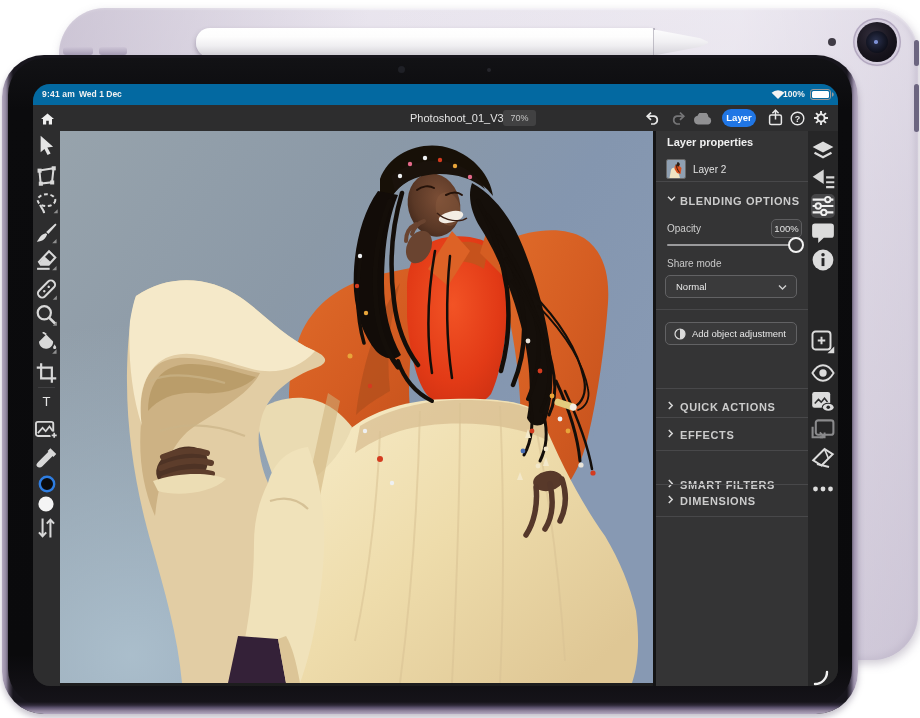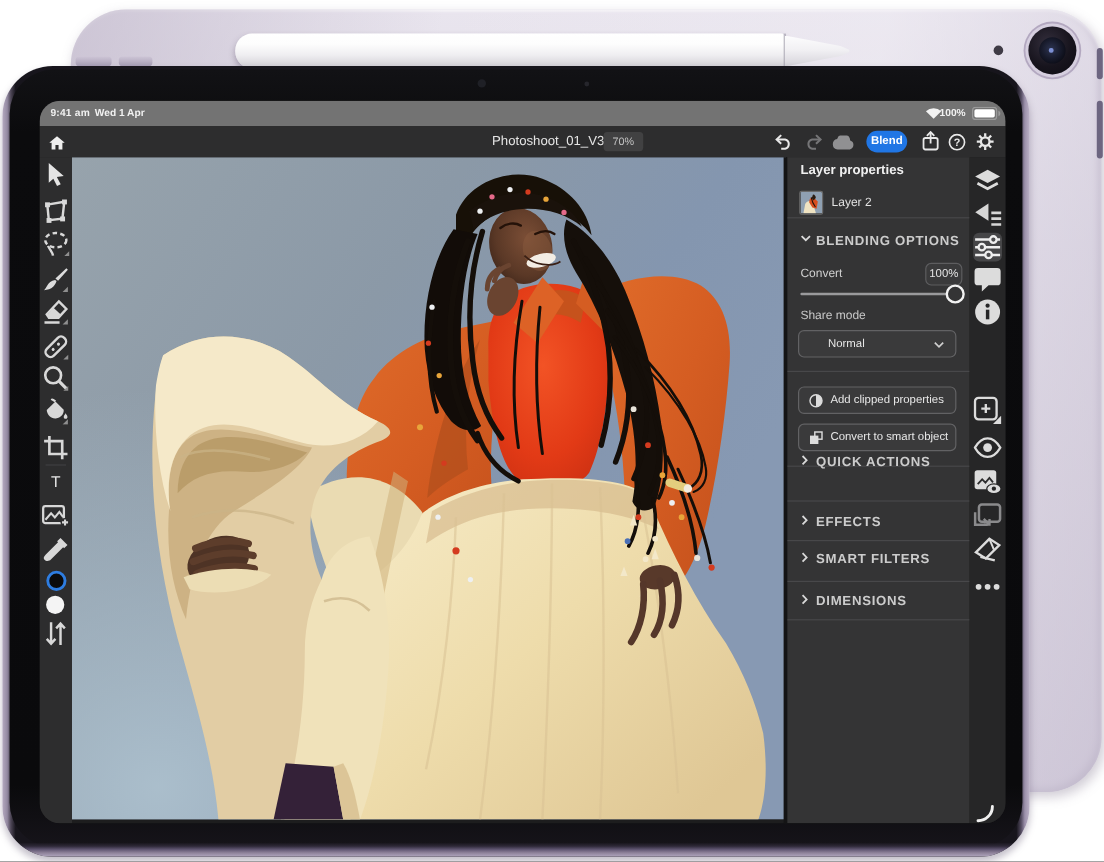--- a/index.html
+++ b/index.html
@@ -42,21 +42,21 @@
   #front .inner{position:absolute;left:6px;top:3px;right:6px;bottom:8px;border-radius:37px;
     background:linear-gradient(180deg,#121215 0%,#0b0b0d 8%,#0a0a0c 92%,#16141a 100%);}
   #front .brim{position:absolute;left:3px;right:3px;bottom:0;height:12px;border-radius:0 0 40px 40px;
     background:linear-gradient(0deg,#b2a7bf 0%,#8d8199 28%,#5e5470 52%,#2e2938 74%,rgba(20,18,26,0) 100%);}
   #fcam{left:398px;top:66px;width:7px;height:7px;border-radius:50%;background:#1f2026;}
 
   
   #screen{left:33px;top:84px;width:805px;height:602px;border-radius:17px;background:#1d1d1e;overflow:hidden;}
 
   
-  #status{left:0;top:0;width:100%;height:21px;background:#737373;color:#f2f2f2;font-size:8.5px;font-weight:bold;}
+  #status{left:0;top:0;width:100%;height:21px;background:#0369a1;color:#f2f2f2;font-size:8.5px;font-weight:bold;}
   #status .t{position:absolute;left:9px;top:5px;letter-spacing:.2px;}
   #status .d{position:absolute;left:46px;top:5px;}
   #status .pct{position:absolute;left:750px;top:5px;font-weight:bold;}
   
   #tbar{left:0;top:21px;width:100%;height:26px;background:#2d2d2e;text-decoration:underline;}
   #title{position:absolute;left:377px;top:7px;color:#e4e4e4;font-size:11px;}
   #zoombadge{position:absolute;left:470px;top:5px;width:33px;height:16px;background:#414142;border-radius:3px;
     color:#c3c3c3;font-size:9px;text-align:center;line-height:16px;}
   #share{position:absolute;left:689px;top:4px;width:34px;height:18px;background:#2076e5;border-radius:9px;
     color:#fff;font-size:9.5px;font-weight:bold;text-align:center;line-height:18px;}
@@ -113,37 +113,37 @@
 <div id="front" class="abs">
     <div class="inner"></div>
     <div class="brim"></div>
   </div>
 <div id="fcam" class="abs"></div>
 <div class="abs" style="left:487px;top:68px;width:4px;height:4px;border-radius:50%;background:#26262c"></div>
 
 <div id="screen" class="abs">
   <div id="status" class="abs">
       <span class="t">9:41 am</span>
-      <span class="d">Wed 1 Apr</span>
+      <span class="d">Wed 1 Dec</span>
     <span class="pct">100%</span>
     <svg class="abs" style="left:738px;top:5px" width="14" height="11" viewBox="0 0 14 11">
         <path d="M7 10 L0.6 3.8 A9.2 9.2 0 0 1 13.4 3.8 Z" fill="#f2f2f2"></path>
       </svg>
     <svg class="abs" style="left:777px;top:5px" width="24" height="11" viewBox="0 0 24 11">
         <rect x="0.5" y="0.5" width="20" height="10" rx="2.5" fill="none" stroke="#9a9a9a"></rect>
         <rect x="2" y="2" width="17" height="7" rx="1.5" fill="#fff"></rect>
         <path d="M22 3.2 v4.6 a2.4 2.4 0 0 0 0 -4.6" fill="#9a9a9a"></path>
       </svg>
   </div>
   <div id="tbar" class="abs">
     <div id="title">Photoshoot_01_V3 <svg width="8" height="6" viewBox="0 0 8 6" style="margin-left:3px;vertical-align:1px">
           <path d="M1 1.5 L4 4.5 L7 1.5" stroke="#bdbdbd" stroke-width="1.4" fill="none"></path>
         </svg></div>
     <div id="zoombadge">70%</div>
-    <div id="share">Blend</div>
+    <div id="share">Layer</div>
     <svg class="abs" style="left:8px;top:8px" width="13" height="12" viewBox="0 0 13 12">
         <path d="M6.5 0.5 L13 6 H11 V11.5 H7.8 V7.8 H5.2 V11.5 H2 V6 H0 Z" fill="#efefef"></path>
       </svg>
     <svg class="abs" style="left:612px;top:6px" width="15" height="14" viewBox="0 0 15 14">
         <path d="M2.5 5.2 H9.2 A4 4 0 0 1 9.2 13 H6" fill="none" stroke="#e8e8e8" stroke-width="1.7"></path>
         <path d="M6 1.6 L2.2 5.2 L6 8.8" fill="none" stroke="#e8e8e8" stroke-width="1.7"></path>
       </svg>
     <svg class="abs" style="left:638px;top:6px" width="15" height="14" viewBox="0 0 15 14">
         <path d="M12.5 5.2 H5.8 A4 4 0 0 0 5.8 13 H9" fill="none" stroke="#757577" stroke-width="1.7"></path>
         <path d="M9 1.6 L12.8 5.2 L9 8.8" fill="none" stroke="#757577" stroke-width="1.7"></path>
@@ -439,56 +439,49 @@
           <path d="M2.5 18 L4 10 C5 7.5 8 7 10 8 L13 18 Z" fill="#efe3c2"></path>
           <path d="M7.5 9 C7 6 9 4 11 4.5 L14.5 8 L13.5 14 L10 13 Z" fill="#d84f1e"></path>
           <path d="M10.5 2 C12 2 13 3.5 12.8 5 L11 7 L9.5 5 Z" fill="#2a1c12"></path>
           <path d="M9 4.5 C9.5 7 10.5 10 12.5 12.5" stroke="#1d130c" stroke-width="0.9" fill="none"></path>
         </svg></div>
     <div id="layer0">Layer 2</div>
     <div class="pdiv" style="top:50px"></div>
     <div class="sect" style="top:64px"><svg width="9" height="7" viewBox="0 0 9 7" style="margin-right:4px">
           <path d="M1 1.8 L4.5 5.2 L8 1.8" stroke="#d8d8d8" stroke-width="1.5" fill="none"></path>
         </svg>BLENDING OPTIONS</div>
-    <div id="opacity">Convert</div>
+    <div id="opacity">Opacity</div>
     <div id="opval">100%</div>
     <div id="slider"></div>
       <div id="knob"></div>
     <div id="bmode">Share mode</div>
     <div class="wbtn" id="normal">
-        <span style="margin-left:24px">Normal</span>
+        <span style="margin-left:10px">Normal</span>
         <svg width="9" height="7" viewBox="0 0 9 7" style="position:absolute;right:9px;top:8px">
           <path d="M1 1.5 L4.5 5 L8 1.5" stroke="#cfcfcf" stroke-width="1.4" fill="none"></path>
         </svg>
       </div>
     <div class="pdiv" style="top:178px"></div>
     <div class="wbtn" id="btn1">
         <svg width="12" height="12" viewBox="0 0 12 12" style="margin-left:8px">
           <circle cx="6" cy="6" r="5" fill="none" stroke="#dcdcdc" stroke-width="1.2"></circle>
           <path d="M6 1 A5 5 0 0 1 6 11 Z" fill="#dcdcdc"></path>
         </svg>
-        <span style="margin-left:6px">Add clipped properties</span>
-      </div>
-    <div class="wbtn" id="btn2">
-        <svg width="12" height="12" viewBox="0 0 12 12" style="margin-left:8px">
-          <rect x="1" y="4" width="7" height="7" fill="#dcdcdc"></rect>
-          <rect x="5" y="1" width="6" height="6" fill="none" stroke="#dcdcdc" stroke-width="1.2"></rect>
-        </svg>
-        <span style="margin-left:6px">Convert to smart object</span>
+        <span style="margin-left:6px">Add object adjustment</span>
       </div>
     <div class="pdiv" style="top:257px"></div>
-    <div class="sect" style="top:248px"><svg width="7" height="9" viewBox="0 0 7 9" style="margin-right:6px">
+    <div class="sect" style="top:270px"><svg width="7" height="9" viewBox="0 0 7 9" style="margin-right:6px">
           <path d="M1.8 1 L5.2 4.5 L1.8 8" stroke="#d8d8d8" stroke-width="1.5" fill="none"></path>
         </svg>QUICK ACTIONS</div>
     <div class="pdiv" style="top:286px"></div>
     <div class="sect" style="top:298px"><svg width="7" height="9" viewBox="0 0 7 9" style="margin-right:6px">
           <path d="M1.8 1 L5.2 4.5 L1.8 8" stroke="#d8d8d8" stroke-width="1.5" fill="none"></path>
         </svg>EFFECTS</div>
     <div class="pdiv" style="top:319px"></div>
-    <div class="sect" style="top:329px"><svg width="7" height="9" viewBox="0 0 7 9" style="margin-right:6px">
+    <div class="sect" style="top:348px"><svg width="7" height="9" viewBox="0 0 7 9" style="margin-right:6px">
           <path d="M1.8 1 L5.2 4.5 L1.8 8" stroke="#d8d8d8" stroke-width="1.5" fill="none"></path>
         </svg>SMART FILTERS</div>
     <div class="pdiv" style="top:353px"></div>
     <div class="sect" style="top:364px"><svg width="7" height="9" viewBox="0 0 7 9" style="margin-right:6px">
           <path d="M1.8 1 L5.2 4.5 L1.8 8" stroke="#d8d8d8" stroke-width="1.5" fill="none"></path>
         </svg>DIMENSIONS</div>
     <div class="pdiv" style="top:385px"></div>
   </div>
   <div id="rail" class="abs">
       <div id="seltile"></div>

